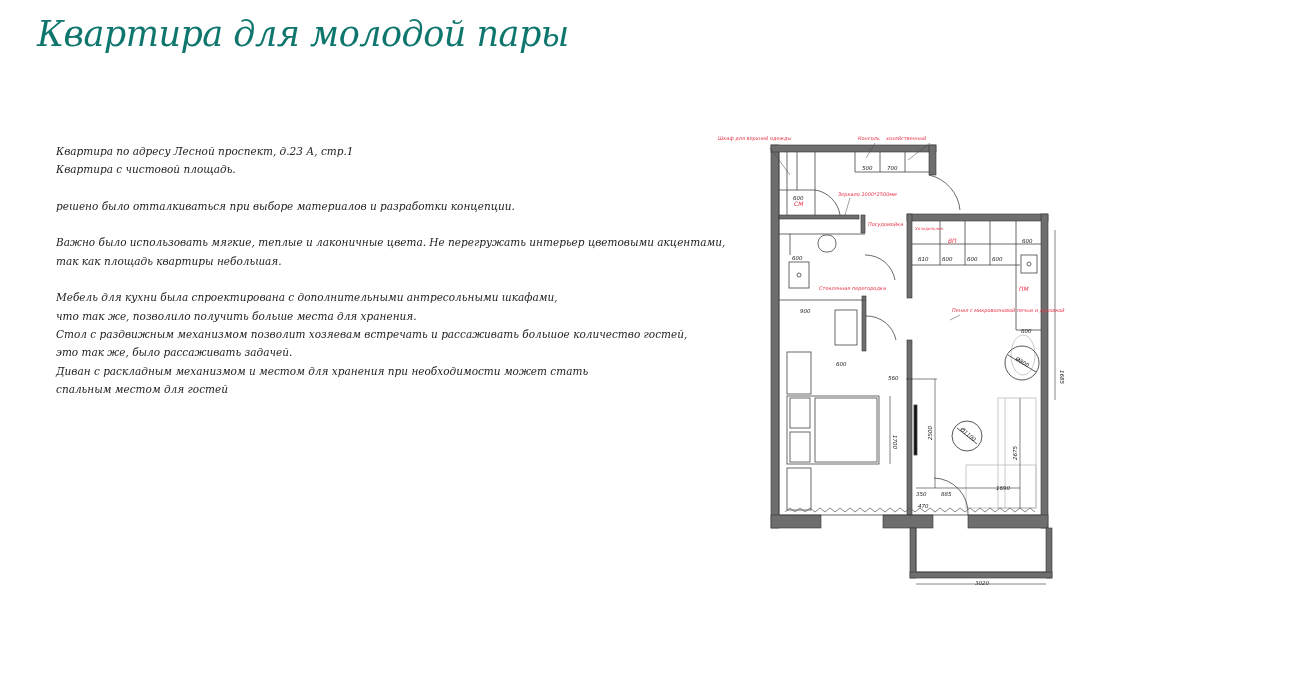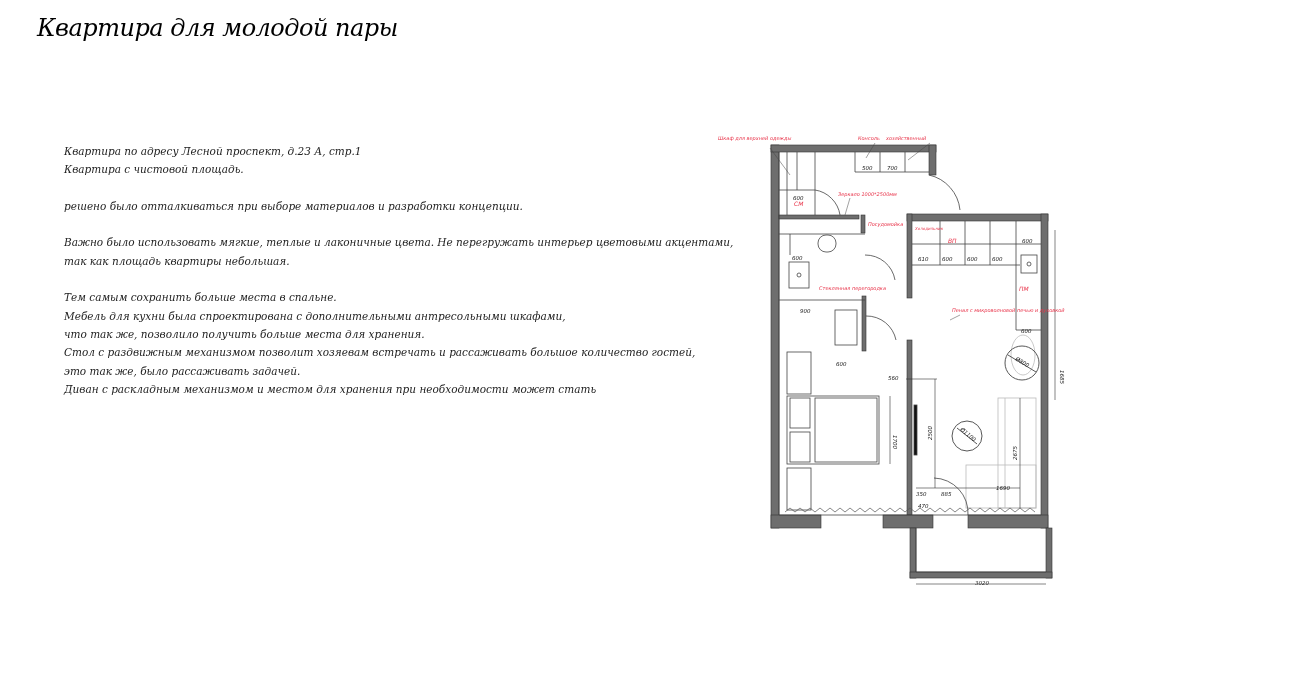--- a/index.html
+++ b/index.html
@@ -1,21 +1,21 @@
 <!DOCTYPE html>
 <html><head>
   <meta charset="utf-8">
   <style>
     html, body { margin: 0; padding: 0; background: #ffffff; }
     body { width: 1293px; height: 692px; position: relative; overflow: hidden;
            font-family: "DejaVu Serif", serif; color: #1a1a1a; }
-    .title { position: absolute; left: 37px; top: 14px; font-size: 24px;
+    .title { position: absolute; left: 37px; top: 14px; font-size: 35px;
              font-style: italic; font-family: "DejaVu Serif", serif; letter-spacing: -0.5px;
-             color: #000000; }
-    .desc { position: absolute; left: 64px; top: 142px; width: 620px;
+             color: #0f766e; }
+    .desc { position: absolute; left: 56px; top: 142px; width: 620px;
             font-family: "DejaVu Serif", serif; font-style: italic; font-size: 10.5px; line-height: 18.3px; color: #222; }
     .desc .line { display: block; white-space: nowrap; }
     .desc .gap { display: block; height: 18.3px; }
     .plan { position: absolute; left: 700px; top: 120px; width: 400px; height: 480px; }
     .plan svg { width: 400px; height: 480px; }
     .plan text { font-family: "DejaVu Sans", sans-serif; }
   </style>
 </head>
 <body>
 
@@ -23,26 +23,26 @@
 
 <div class="desc">
   <span class="line">Квартира по адресу Лесной проспект, д.23 А, стр.1</span>
   <span class="line">Квартира с чистовой площадь.</span>
   <span class="gap"></span>
   <span class="line">решено было отталкиваться при выборе материалов и разработки концепции.</span>
   <span class="gap"></span>
   <span class="line">Важно было использовать мягкие, теплые и лаконичные цвета. Не перегружать интерьер цветовыми акцентами,</span>
   <span class="line"> так как площадь квартиры небольшая.</span>
   <span class="gap"></span>
-  <span class="line">Тем самым сохранить больше места в спальне.</span>
   <span class="line">Мебель для кухни была спроектирована с дополнительными антресольными шкафами,</span>
   <span class="line">что так же, позволило получить больше места для хранения.</span>
   <span class="line">Стол с раздвижным механизмом позволит хозяевам встречать и рассаживать большое количество гостей,</span>
   <span class="line"> это так же, было рассаживать задачей.</span>
   <span class="line">Диван с раскладным механизмом и местом для хранения при необходимости может стать</span>
+  <span class="line"> спальным местом для гостей</span>
 </div>
 
 <div class="plan">
   <svg viewBox="700 120 400 480" xmlns="http://www.w3.org/2000/svg">
 
     <g fill="#6e6e6e" stroke="#333" stroke-width="0.6">
 
       <rect x="771" y="145" width="8" height="383"></rect>
 
       <rect x="771" y="145" width="165" height="7"></rect>

